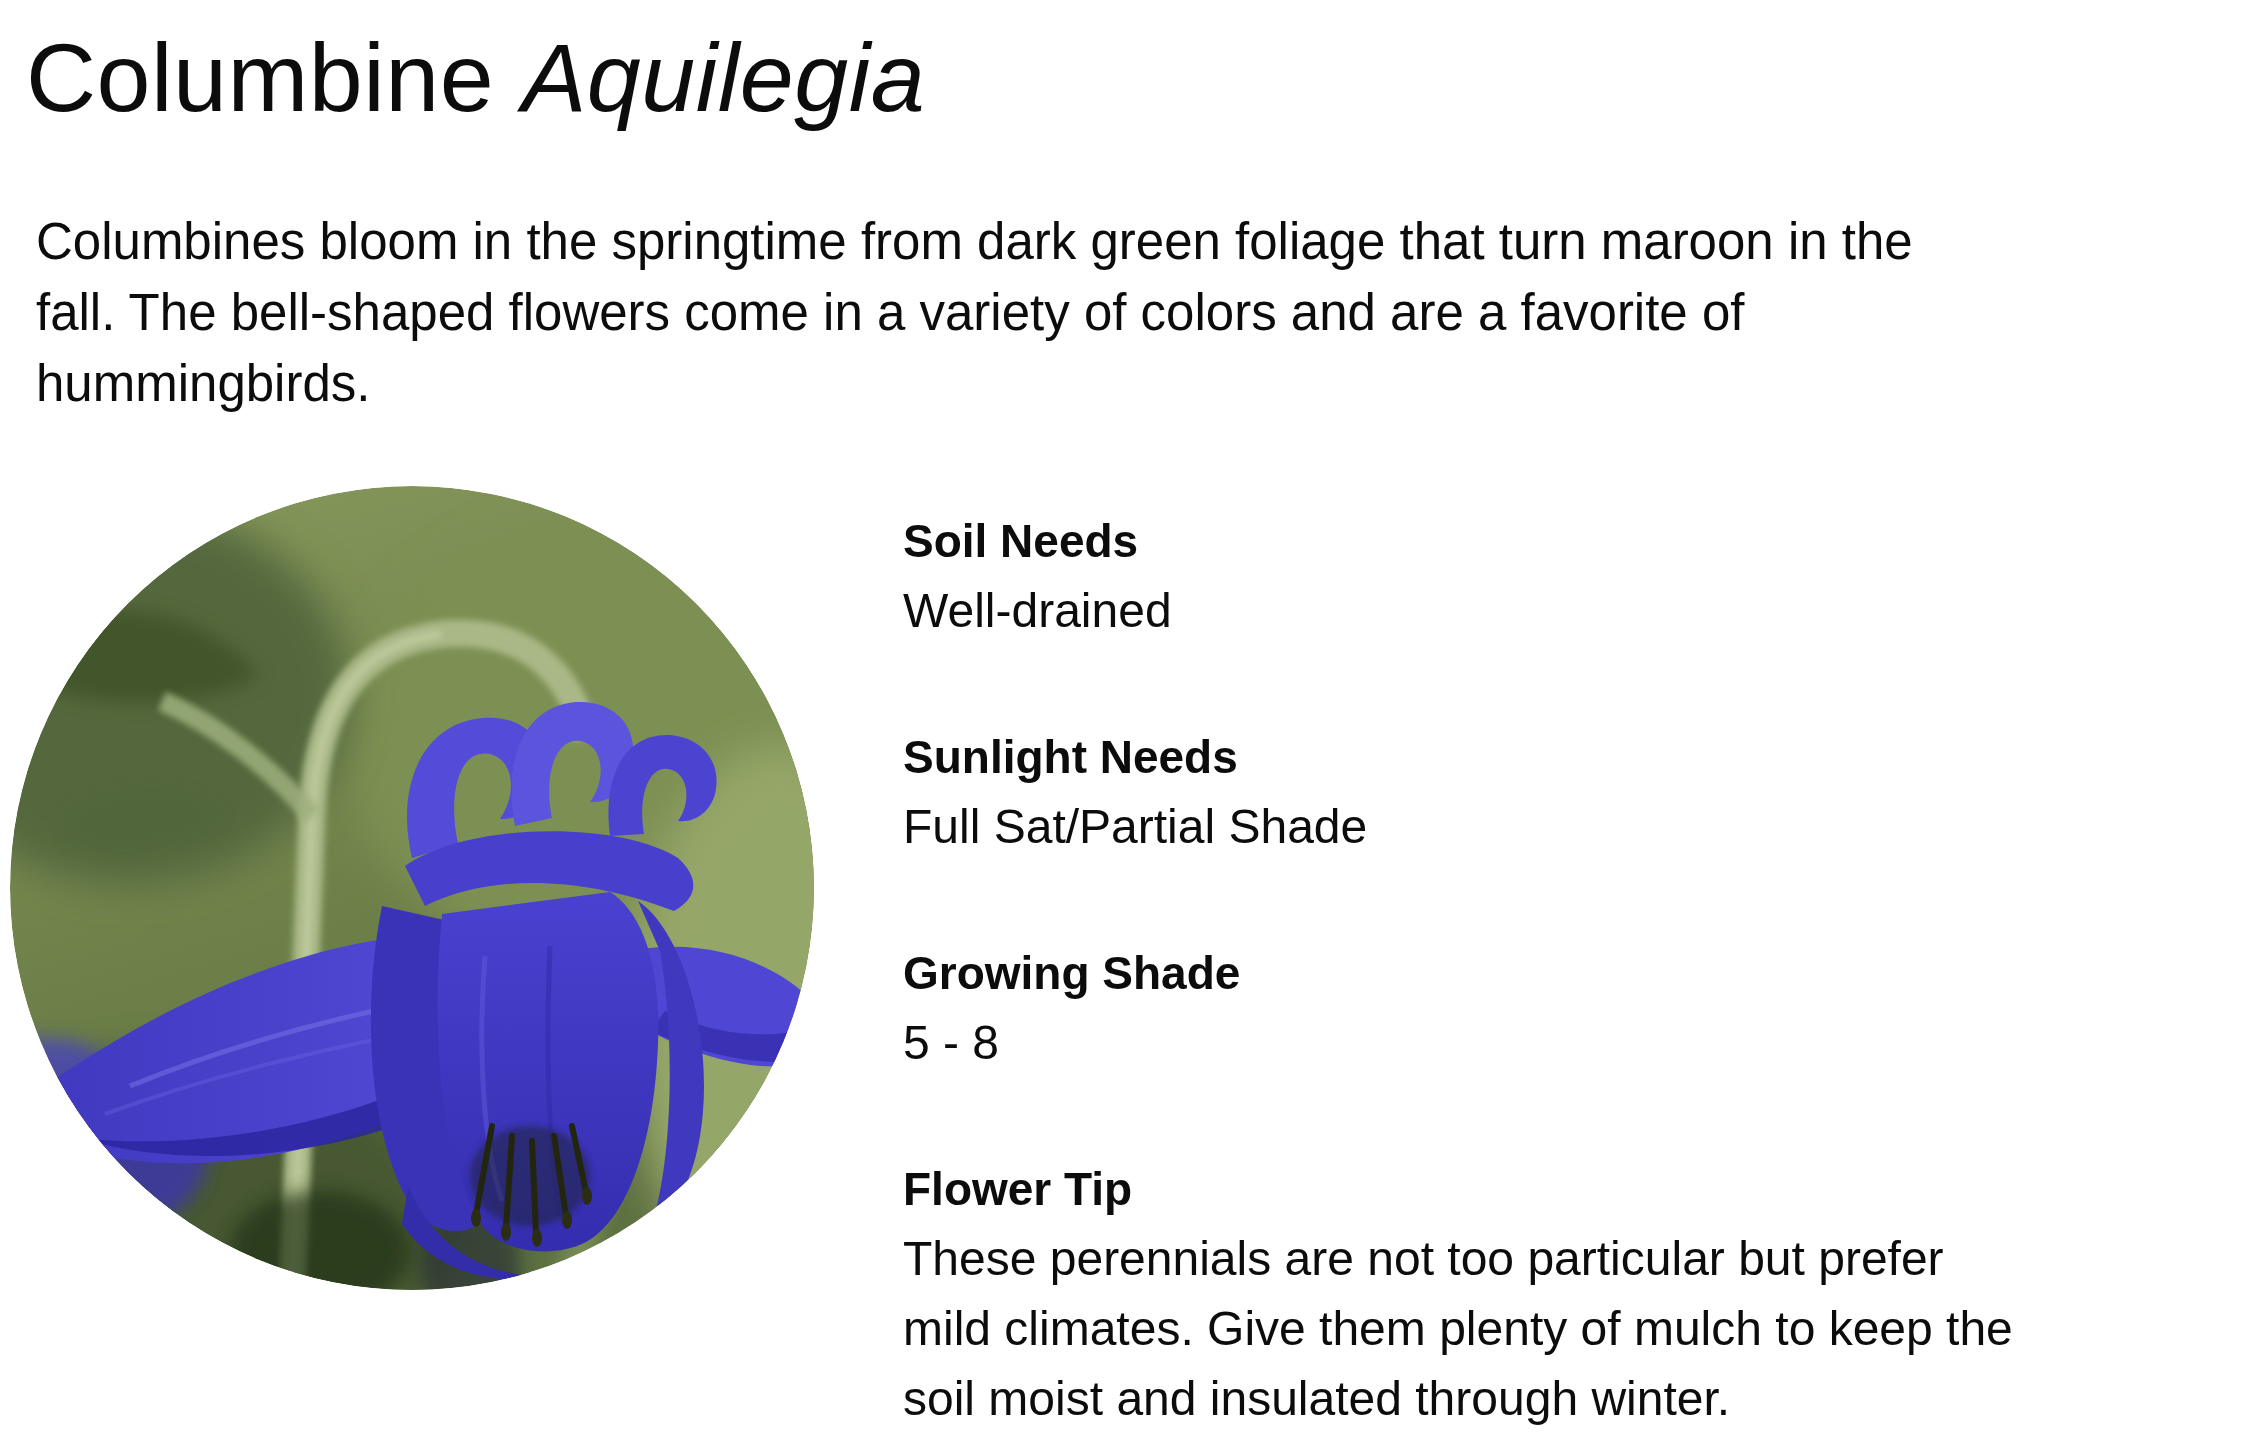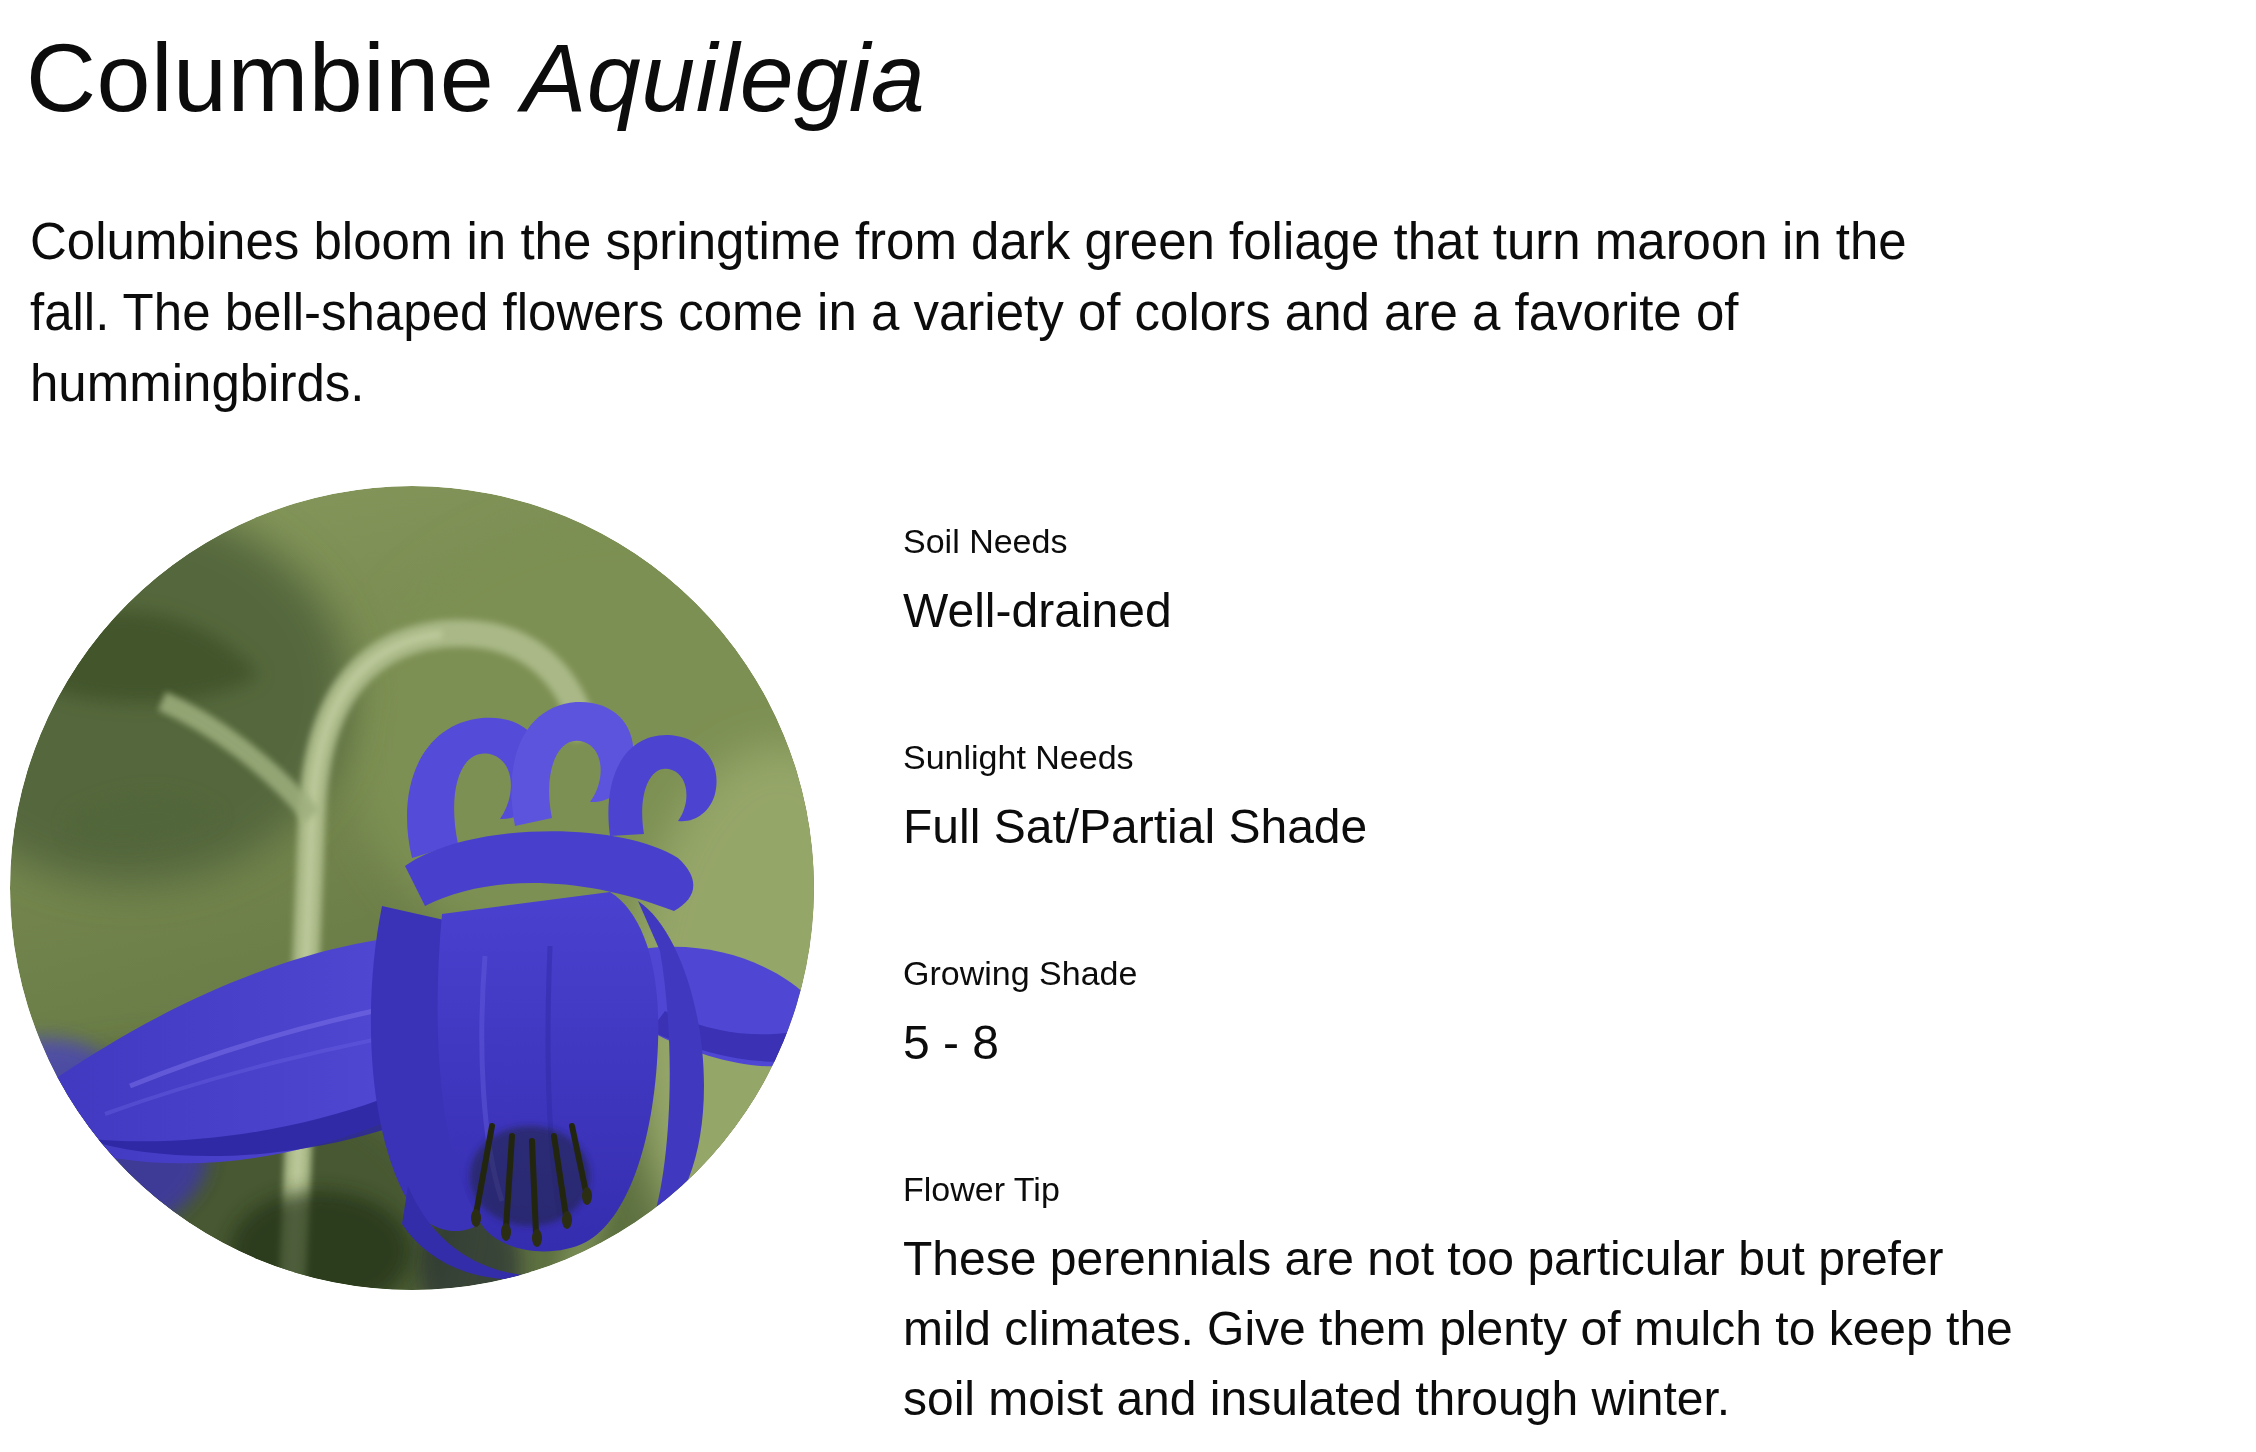--- a/index.html
+++ b/index.html
@@ -6,30 +6,30 @@
   html,body { width:2256px; height:1452px; background:#ffffff; overflow:hidden;
               font-family:"Liberation Sans", sans-serif; color:#0c0c0c; }
 
   .page { position:relative; width:1926px; height:1452px; }
 
   .page-title { position:absolute; left:26px; top:28px;
                 font-size:97px; font-weight:400; line-height:100px;
                 letter-spacing:0.5px; white-space:nowrap; }
   .page-title .latin { font-style:italic; }
 
-  .description { position:absolute; left:30px; top:206px; width:1895px;
+  .description { position:absolute; left:36px; top:206px; width:1895px;
                  font-size:51px; line-height:71px; font-weight:400; }
 
   .photo-circle { position:absolute; left:10px; top:486px;
                   width:804px; height:804px; border-radius:50%; overflow:hidden; }
   .photo-circle svg { display:block; }
 
   .facts-col { position:absolute; left:903px; top:506px; width:1120px; }
   .fact { margin-bottom:76px; }
-  .fact-label { font-size:34px; line-height:70px; font-weight:400; }
+  .fact-label { font-size:46px; line-height:70px; font-weight:700; }
   .fact-value { font-size:48px; line-height:70px; font-weight:400; }
 </style>
 </head>
 <body>
 
 <div class="page">
 
   <h1 class="page-title"><span>Columbine</span> <span class="latin">Aquilegia</span></h1>
 
   <p class="description">Columbines bloom in the springtime from dark green foliage that turn maroon in the fall. The bell-shaped flowers come in a variety of colors and are a favorite of hummingbirds.</p>

